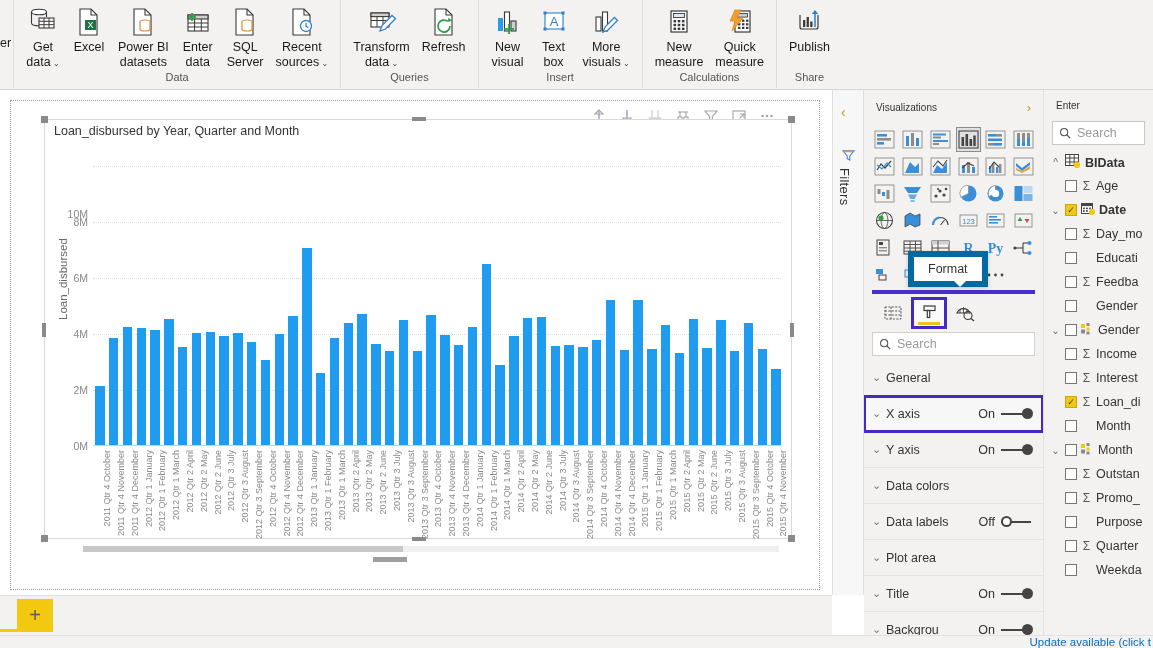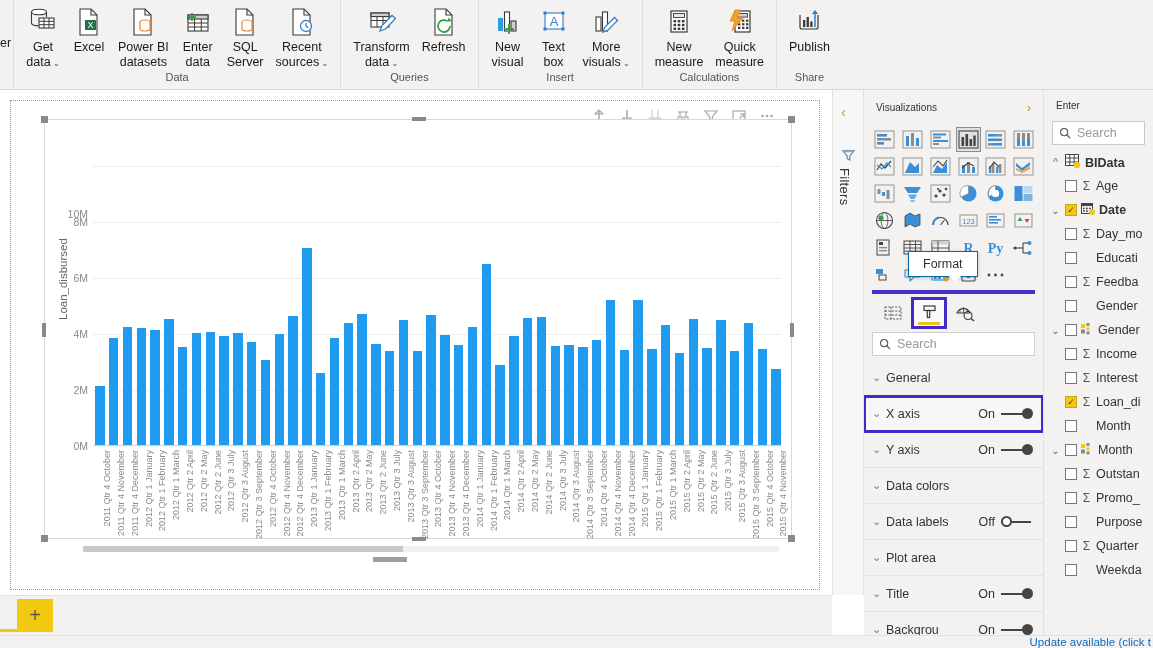--- a/index.html
+++ b/index.html
@@ -153,21 +153,21 @@
     display:grid; grid-template-columns:repeat(6, 1fr);
     gap:2px; padding:4px 6px 2px 8px; position:relative;
   }
   .viz-ico {
     width:25px; height:25px; display:flex; align-items:center;
     justify-content:center; cursor:pointer; border:1px solid transparent;
   }
   .viz-ico.selected { border:1px solid #8c8c8c; background:#e1e1e1; }
   #format-tooltip {
     position:absolute; left:44px; top:128px; background:#fff;
-    border:1px solid #0369a1; box-shadow:0 1px 4px rgba(0,0,0,.2);
+    border:6px solid #0369a1; box-shadow:0 1px 4px rgba(0,0,0,.2);
     padding:5px 14px; font-size:12.5px; color:#333; z-index:20;
   }
   #format-tooltip:after {
     content:''; position:absolute; left:40px; bottom:-6px;
     width:0; height:0; border-left:6px solid transparent;
     border-right:6px solid transparent; border-top:6px solid #fff;
   }
   #viz-accent {
     height:4px; background:#4a2ecb; margin:1px 8px 0 8px;
   }
@@ -530,20 +530,21 @@
             <line x1="8.6" y1="10.4" x2="13" y2="6" stroke="#9a9a9a" stroke-width="1.2"></line>
           </svg></div>
         <div class="vh-ico"><svg width="16" height="16" viewBox="0 0 16 16">
             <circle cx="3.5" cy="8" r="1.3" fill="#9a9a9a"></circle>
             <circle cx="8" cy="8" r="1.3" fill="#9a9a9a"></circle>
             <circle cx="12.5" cy="8" r="1.3" fill="#9a9a9a"></circle>
           </svg></div>
       </div>
 
     <div id="visual">
+      <div id="visual-title">Loan_disbursed by Year, Quarter and Month</div>
 
       <div class="handle h-corner" style="left:-4px;top:-4px;"></div>
       <div class="handle h-h" style="left:367px;top:-3px;"></div>
       <div class="handle h-corner" style="right:-4px;top:-4px;"></div>
       <div class="handle h-v" style="left:-3px;top:203px;"></div>
       <div class="handle h-v" style="right:-3px;top:203px;"></div>
       <div class="handle h-corner" style="left:-4px;bottom:-4px;"></div>
       <div class="handle h-h" style="left:367px;bottom:-3px;"></div>
       <div class="handle h-corner" style="right:-4px;bottom:-4px;"></div>
 

